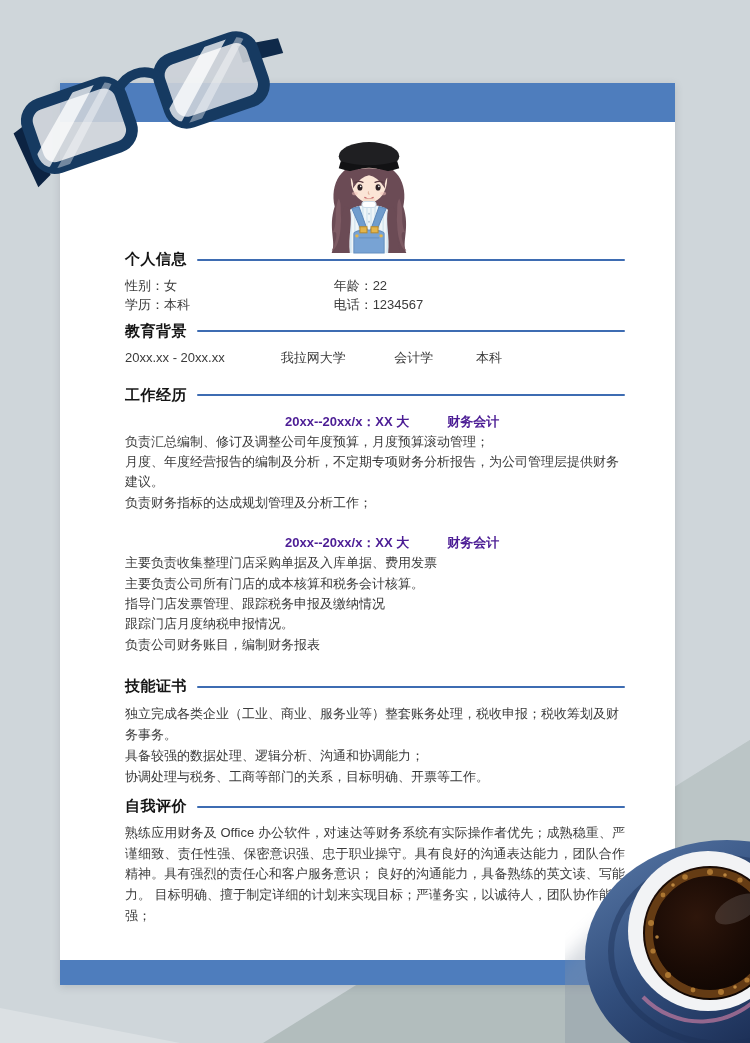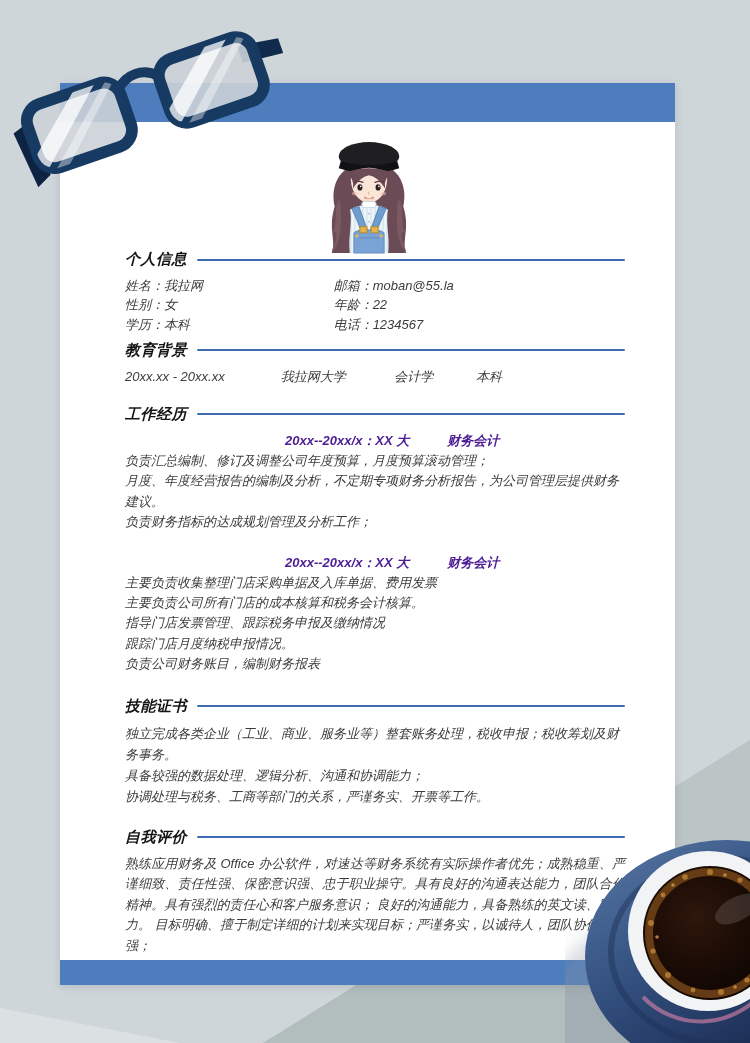--- a/index.html
+++ b/index.html
@@ -8,41 +8,41 @@
     background:#cfd6da;
     font-family:"Liberation Sans","DejaVu Sans",sans-serif;
     -webkit-font-smoothing:antialiased;
   }
   .bg-layer{position:absolute;left:0;top:0;width:750px;height:1043px;}
   .bg-sage{background:#b2bdbd;clip-path:polygon(263px 1043px,750px 740px,750px 1043px);}
   .bg-sage2{background:#c3cccd;clip-path:polygon(355px 985px,750px 985px,750px 740px);opacity:.55;}
   .bg-corner{background:#dbe0e3;clip-path:polygon(0px 1008px,180px 1043px,0px 1043px);}
   .page{
     position:absolute;left:60px;top:83px;width:615px;height:902px;
-    background:#ffffff;z-index:1;box-shadow:0 2px 8px rgba(60,70,85,.18);font-style:italic;
+    background:#ffffff;z-index:1;box-shadow:0 2px 8px rgba(60,70,85,.18);
   }
   .bar{position:absolute;left:0;right:0;background:#4e7dbd;}
   .bar.top{top:0;height:39px;}
   .bar.bottom{bottom:0;height:25px;}
   .avatar{position:absolute;left:248px;top:53px;width:122px;height:118px;}
   .content{position:absolute;left:65px;top:167px;width:500px;color:#3b3b3b;font-size:13px;}
   .sec-head{display:flex;align-items:center;margin:0 0 7px 0;}
   .sec-head h2{margin:0;font-size:15px;font-weight:bold;color:#141414;letter-spacing:.5px;white-space:nowrap;}
   .rule{flex:1;height:2px;background:#3e6cb2;margin-left:10px;border-radius:1px;}
   .pi-row{line-height:19.3px;}
   .pi-row .lft{display:inline-block;width:205px;}
   .edu-row{line-height:20px;margin-top:3px;}
   .edu-row .c1{display:inline-block;width:152px;}
   .edu-row .c2{display:inline-block;width:110px;}
   .edu-row .c3{display:inline-block;width:78px;}
   .sect{margin-top:0;}
   .sect.edu{margin-top:7px;}
   .sect.work{margin-top:18px;}
   .sect.skill{margin-top:22px;}
-  .sect.eval{margin-top:21px;}
+  .sect.eval{margin-top:10px;}
   .job{margin-top:2px;}
   .job + .job{margin-top:20px;}
   .job-title{font-weight:bold;color:#4c1d95;line-height:20px;text-align:center;}
   .job-title .period{display:inline-block;width:193px;}
   .job-line{line-height:20.4px;}
   .skill-line{line-height:21px;}
   .eval-text{line-height:20.6px;text-align:justify;}
   svg{display:block;}
   .glasses{position:absolute;left:2px;top:18px;z-index:3;}
   .coffee{position:absolute;left:565px;top:825px;z-index:3;}
@@ -106,24 +106,20 @@
   </svg>
 
   <div class="content">
 
     <div class="sect">
       <div class="sec-head">
         <h2>个人信息</h2>
         <div class="rule"></div>
       </div>
       <div class="pi-row">
-        <span class="lft">姓名：我拉网</span>
-        <span>邮箱：moban@55.la</span>
-      </div>
-      <div class="pi-row">
         <span class="lft">性别：女</span>
         <span>年龄：22</span>
       </div>
       <div class="pi-row">
         <span class="lft">学历：本科</span>
         <span>电话：1234567</span>
       </div>
     </div>
 
     <div class="sect edu">
@@ -166,21 +162,21 @@
       </div>
     </div>
 
     <div class="sect skill">
       <div class="sec-head">
         <h2>技能证书</h2>
         <div class="rule"></div>
       </div>
       <div class="skill-line">独立完成各类企业（工业、商业、服务业等）整套账务处理，税收申报；税收筹划及财务事务。</div>
       <div class="skill-line">具备较强的数据处理、逻辑分析、沟通和协调能力；</div>
-      <div class="skill-line">协调处理与税务、工商等部门的关系，严谨务实、开票等工作。</div>
+      <div class="skill-line">协调处理与税务、工商等部门的关系，目标明确、开票等工作。</div>
     </div>
 
     <div class="sect eval">
       <div class="sec-head">
         <h2>自我评价</h2>
         <div class="rule"></div>
       </div>
       <div class="eval-text">熟练应用财务及 Office 办公软件，对速达等财务系统有实际操作者优先；成熟稳重、严谨细致、责任性强、保密意识强、忠于职业操守。具有良好的沟通表达能力，团队合作精神。具有强烈的责任心和客户服务意识； 良好的沟通能力，具备熟练的英文读、写能力。 目标明确、擅于制定详细的计划来实现目标；严谨务实，以诚待人，团队协作能力强；</div>
     </div>
 

